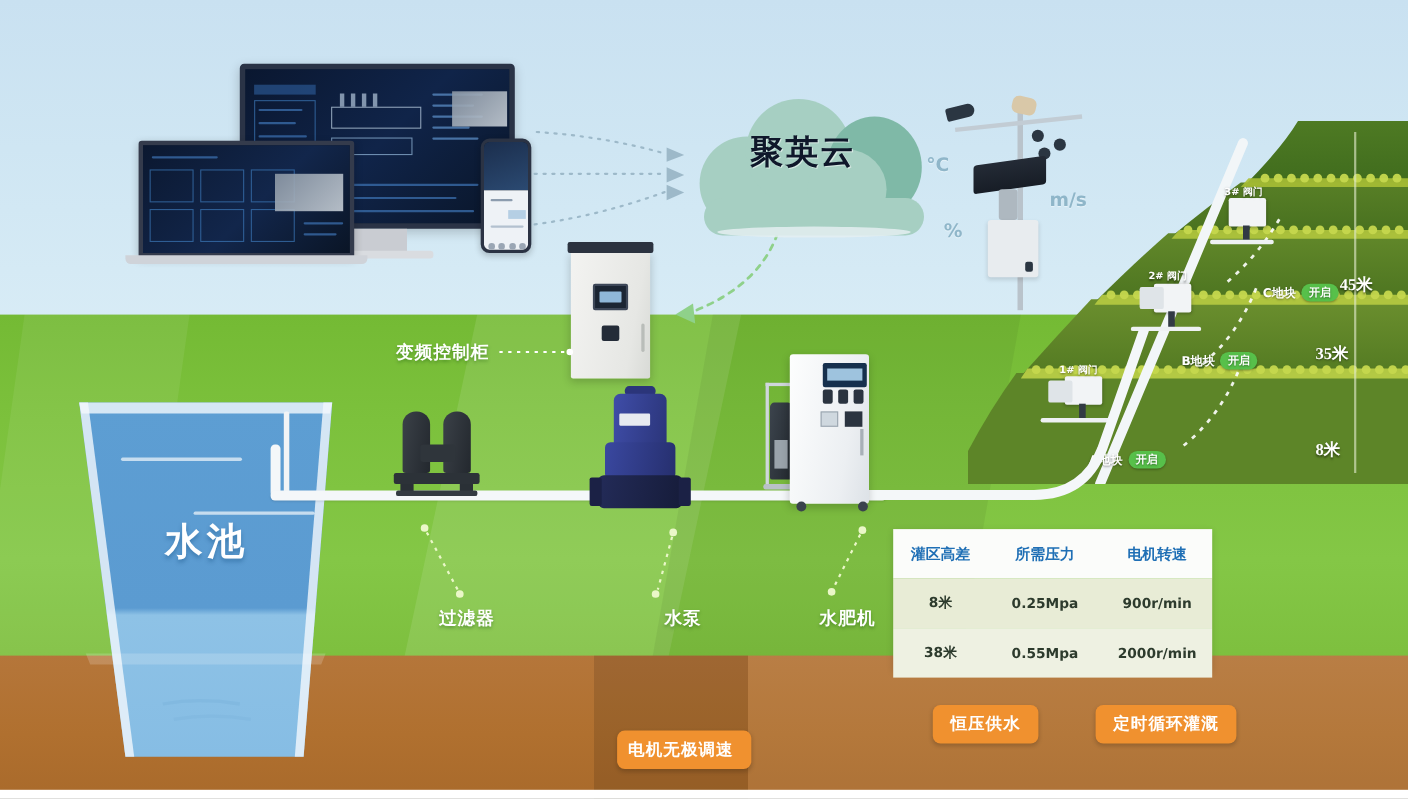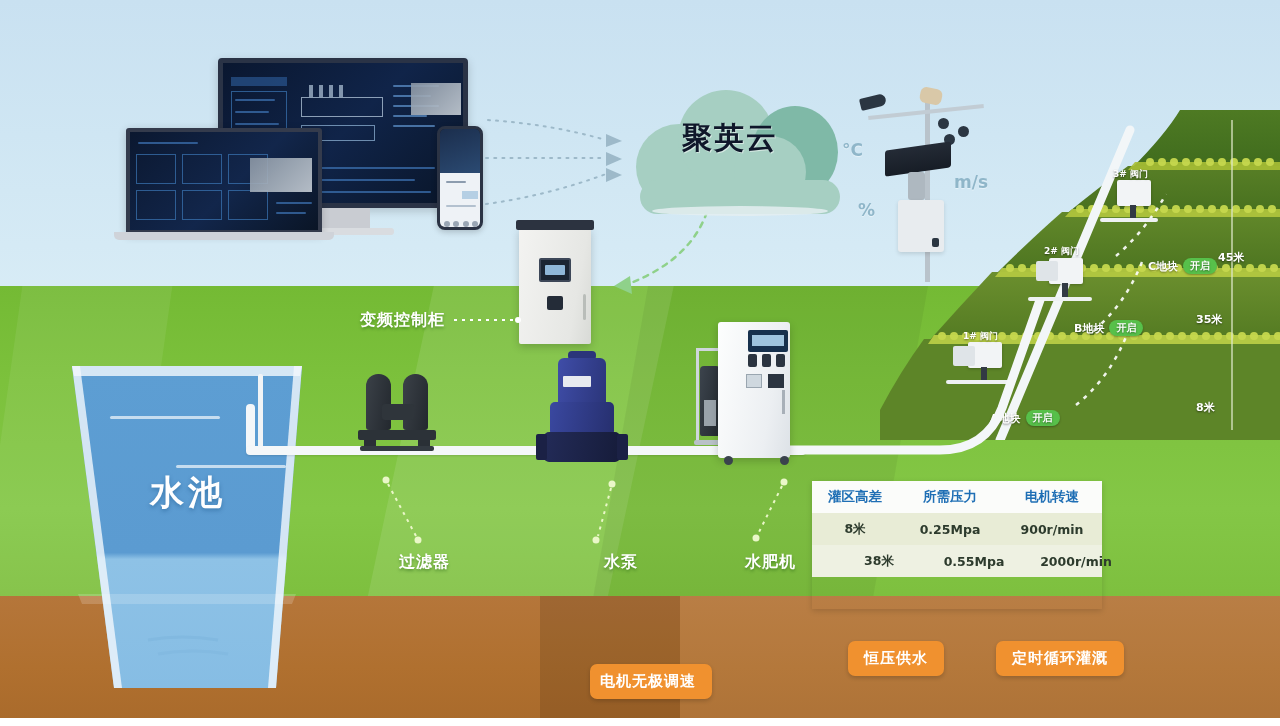--- a/index.html
+++ b/index.html
@@ -156,22 +156,23 @@
     position:absolute; color:#ffffff; font-size:11px; font-weight:700;
     text-shadow: 0 1px 2px rgba(0,0,0,.45);
     display:flex; align-items:center; gap:5px; white-space:nowrap;
   }
   .badge-on {
     background:#57c04a; color:#ffffff; border-radius:8px;
     padding:1px 7px; font-size:10px; font-weight:700;
     box-shadow:0 1px 2px rgba(0,0,0,.3);
   }
   .height-mark {
-    position:absolute; color:#ffffff; font-size:11px; font-weight:700;
+    position:absolute; color:#ffffff; font-size:15px; font-weight:700;
     text-shadow: 0 1px 2px rgba(0,0,0,.5);
+    font-family: Liberation Serif, serif;
   }
   .valve-box {
     position:absolute; width:34px; height:26px; background:#f2f4f6;
     border-radius:2px; box-shadow:0 1px 3px rgba(0,0,0,.25);
   }
   .valve-box2 {
     position:absolute; width:22px; height:20px; background:#dfe4e8; border-radius:2px;
   }
   .valve-label {
     position:absolute; color:#ffffff; font-size:9px; font-weight:700;
@@ -259,41 +260,41 @@
     white-space:nowrap;
   }
   .leader { position:absolute; }
 
   
   .table {
     position:absolute; left:812px; top:481px; width:290px; height:128px;
     box-shadow:0 2px 6px rgba(0,0,0,.15);
     font-size:13px;
   }
-  .table .row { display:flex; height:32px; align-items:center; }
+  .table .row { display:flex; height:45px; align-items:center; }
   .table .row.head { background:#fbfcfa; }
   .table .row.head .cell { color:#1f6fb5; font-weight:700; font-size:13.5px; }
   .table .row.r0 { background:#e8ecd6; }
-  .table .row.r1 { background:#eef1e2;padding-left:24px; }
+  .table .row.r1 { background:#eef1e2; }
   .table .row.r2 { background:#f3f5ea; }
   .table .cell { flex:1; text-align:center; color:#2d3b2d; font-weight:700; font-size:12.5px; }
   .table .cell.c0 { flex:0 0 86px; }
   .table .cell.c1 { flex:0 0 104px; }
   .table .cell.c2 { flex:0 0 100px; }
 
   
   .chip {
     position:absolute; background:#f0912f; color:#ffffff;
     font-size:15px; font-weight:700; letter-spacing:1px;
     padding:8px 16px; border-radius:7px;
     box-shadow:0 2px 4px rgba(0,0,0,.18);
     white-space:nowrap;
   }
   #chip-a { left:561px; top:622px; }
-  #chip-b { left:590px; top:664px;padding-left:10px; }
+  #chip-b { left:561px; top:664px;padding-left:10px; }
   #chip-c { left:848px; top:641px; }
   #chip-d { left:996px; top:641px; }
 </style>
 </head>
 <body>
 
 <div id="scene">
 
   <div class="sky"></div>
   <div class="grass"></div>

